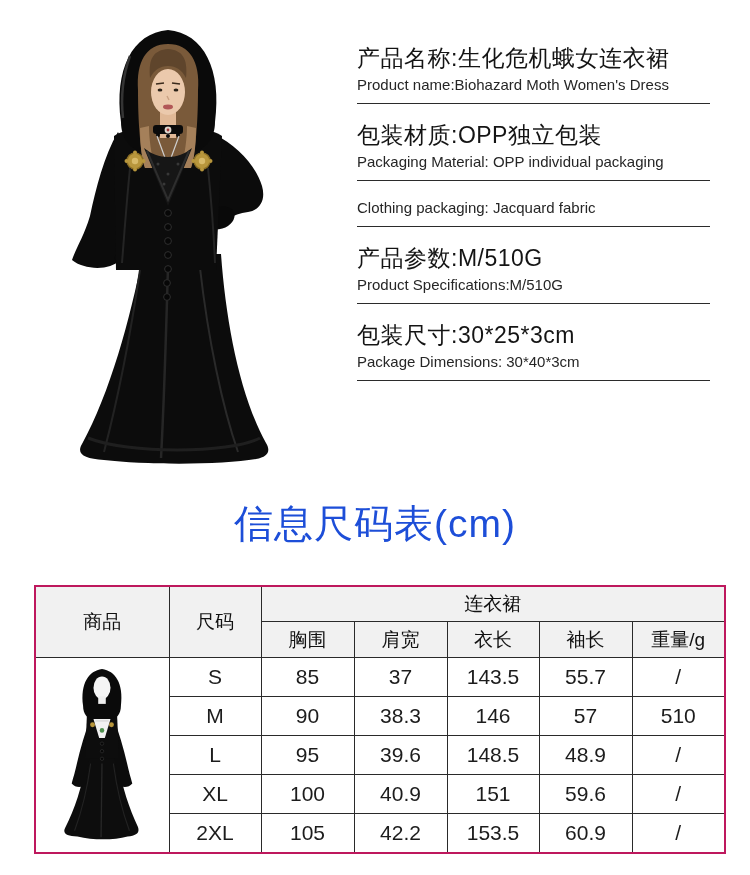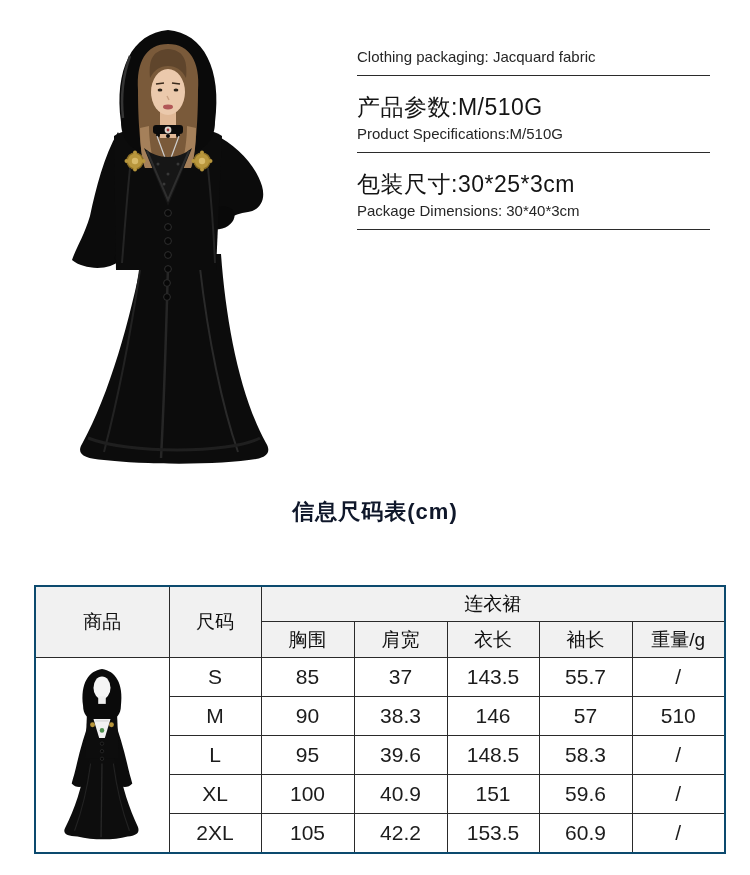--- a/index.html
+++ b/index.html
@@ -12,25 +12,25 @@
   .photo-main svg{display:block;width:100%;height:100%;}
 
   
   .info-panel{position:absolute;left:357px;top:44px;width:353px;}
   .info-section{border-bottom:1px solid #2b2b2b;padding-bottom:9px;margin-bottom:17px;}
   .info-cn{font-size:23px;line-height:28px;font-weight:500;color:#141414;letter-spacing:.5px;}
   .info-en{font-size:15px;line-height:19px;margin-top:3px;color:#262626;}
 
   
   .size-title{position:absolute;left:0;top:497px;width:750px;text-align:center;
-    font-size:22px;font-weight:700;color:#0f172a;letter-spacing:1px;}
+    font-size:39px;font-weight:400;color:#1d4ed8;letter-spacing:1px;}
 
   
   table.size-table{position:absolute;left:34px;top:585px;border-collapse:collapse;
-    table-layout:fixed;width:690px;border:2px solid #0c4a6e;}
+    table-layout:fixed;width:690px;border:2px solid #be185d;}
   .size-table th,.size-table td{border:1px solid #2a2a2a;text-align:center;
     vertical-align:middle;padding:0;overflow:hidden;}
   .size-table thead th{background:#f1f1f1;font-weight:400;font-size:19px;color:#111;}
   .row-group th{height:34px;}
   .row-subhead th{height:35px;}
   .size-table tbody td{background:#ffffff;font-size:21px;color:#1c1c1c;height:38px;}
   td.cell-thumb{padding:2px 0;}
   td.cell-thumb svg{display:block;margin:0 auto;}
 </style>
 </head>
@@ -120,20 +120,28 @@
       <circle cx="149" cy="289" r="3.4"></circle>
     </g>
 
     <path d="M112,160 C108,200 106,230 104,255" stroke="#242424" stroke-width="2" fill="none"></path>
     <path d="M190,160 C194,200 196,230 197,255" stroke="#242424" stroke-width="2" fill="none"></path>
   </svg>
 </div>
 
 <div class="info-panel">
   <div class="info-section">
+    <div class="info-cn">产品名称:生化危机蛾女连衣裙</div>
+    <div class="info-en">Product name:Biohazard Moth Women's Dress</div>
+  </div>
+  <div class="info-section">
+    <div class="info-cn">包装材质:OPP独立包装</div>
+    <div class="info-en">Packaging Material: OPP individual packaging</div>
+  </div>
+  <div class="info-section">
     <div class="info-en">Clothing packaging: Jacquard fabric</div>
   </div>
   <div class="info-section">
     <div class="info-cn">产品参数:M/510G</div>
     <div class="info-en">Product Specifications:M/510G</div>
   </div>
   <div class="info-section">
     <div class="info-cn">包装尺寸:30*25*3cm</div>
     <div class="info-en">Package Dimensions: 30*40*3cm</div>
   </div>
@@ -212,21 +220,21 @@
       <td>38.3</td>
       <td>146</td>
       <td>57</td>
       <td>510</td>
     </tr>
     <tr>
       <td>L</td>
       <td>95</td>
       <td>39.6</td>
       <td>148.5</td>
-      <td>58.3</td>
+      <td>48.9</td>
       <td>/</td>
     </tr>
     <tr>
       <td>XL</td>
       <td>100</td>
       <td>40.9</td>
       <td>151</td>
       <td>59.6</td>
       <td>/</td>
     </tr>

